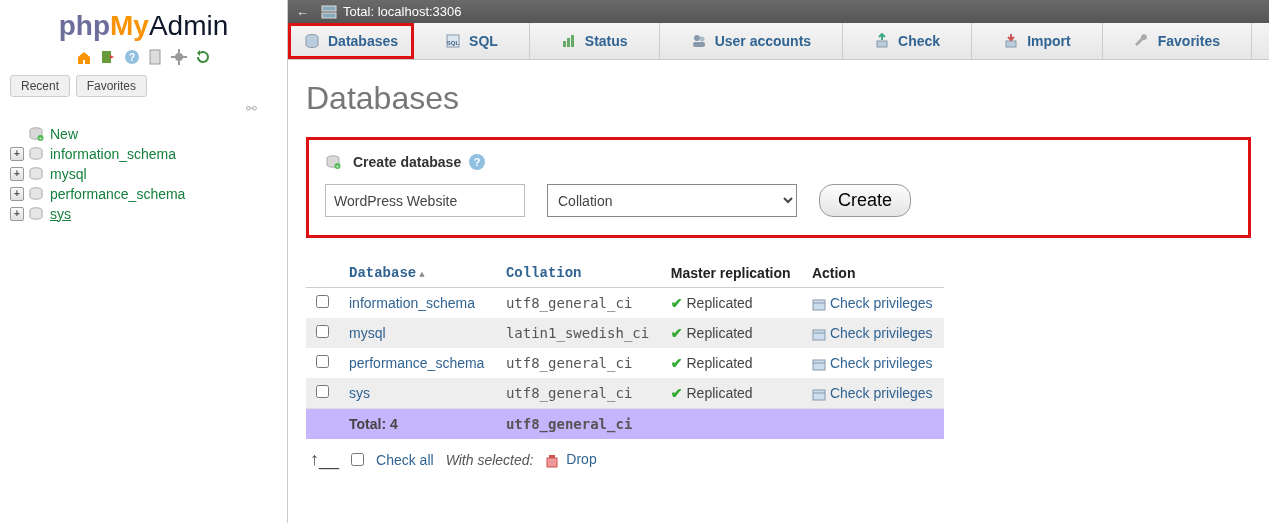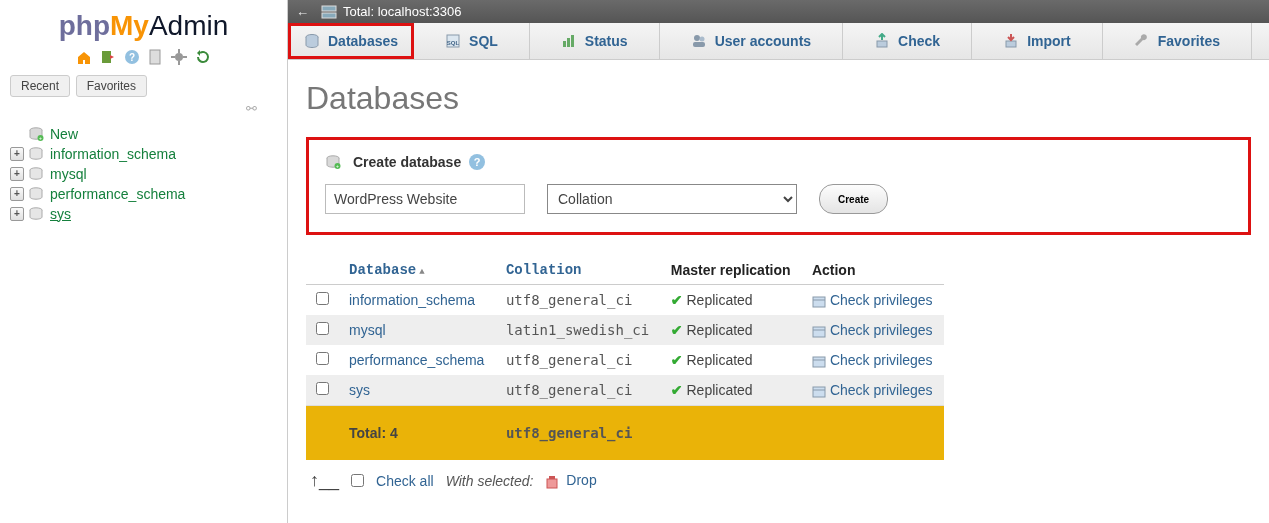--- a/index.html
+++ b/index.html
@@ -36,34 +36,34 @@
     .tab.active-hl { border: 3px solid #d11; padding: 7px 13px; }
     .content { padding: 12px 18px; }
     h1.dbtitle { font-size: 32px; font-weight: normal; color: #777; margin: 8px 0 20px; }
     .create-box { border: 3px solid #d11; padding: 14px 16px 18px; margin-bottom: 20px; }
     .cb-head { display:flex; align-items:center; margin-bottom: 14px; }
     .cb-head .lb { font-weight: bold; font-size: 14px; margin: 0 8px 0 6px; color: #333; }
     .help-q { width:16px; height:16px; border-radius:50%; background:#92C0E0; color:#fff; display:inline-flex; align-items:center; justify-content:center; font-size:11px; font-weight:bold;}
     .cb-row { display: flex; gap: 22px; }
     .cb-row input[type=text] { width: 200px; padding: 6px 8px; border: 1px solid #bbb; font-size: 14px; color: #444; }
     .cb-row select { width: 250px; padding: 5px 6px; border: 1px solid #888; font-size: 14px; color: #444; background: #fff; }
-    .cb-row .create-btn { border: 1px solid #999; background: linear-gradient(#fdfdfd,#e4e4e4); border-radius: 14px; padding: 5px 18px; font-weight: bold; font-size: 10px; cursor: pointer; }
+    .cb-row .create-btn { border: 1px solid #999; background: linear-gradient(#fdfdfd,#e4e4e4); border-radius: 14px; padding: 5px 18px; font-weight: normal; font-size: 18px; cursor: pointer; }
 
     .dbtable { width: 638px; border-collapse: collapse; }
     .dbtable th { text-align: left; font-weight: bold; padding: 6px 10px; border-bottom: 1px solid #ccc; font-size: 14px; color: #222;}
     .dbtable th a { color: #316493; text-decoration: none; font-family: Liberation Mono, monospace; }
     .dbtable td { padding: 7px 10px; font-size: 14px; }
     .dbtable tbody tr:nth-child(even) { background: #eee; }
     .dbtable tbody tr:nth-child(odd) { background: #fff; }
     .dbname { color: #316493; cursor: pointer; }
     .mono { font-family: monospace; color: #555; font-size: 13px; }
     .chk-ic { color: #3a3; font-weight: bold; margin-right: 4px; }
     .priv { color: #316493; cursor: pointer; }
     .priv-ic { width:14px; height:12px; display:inline-block; margin-right:4px; vertical-align:middle;}
-    .footer-row td { font-weight: bold; padding: 19px 10px; background:#eab308; border-top:1px solid #ddd;}
+    .footer-row td { font-weight: bold; padding: 7px 10px; background:#c4b5fd; border-top:1px solid #ddd;}
 
     .bulk-row { display:flex; align-items:center; gap: 12px; padding: 10px 4px; font-size:14px;}
     .arrow-up { font-size:18px; }
     .checkall-lbl { color:#316493; cursor:pointer;}
     .withsel { font-style: italic; color:#555;}
     .drop-lnk { color:#316493; cursor:pointer; }
     .drop-ic { width:14px; height:14px; display:inline-block; margin-right:3px; vertical-align:middle;}
     .sort-tri { font-size:9px; color:#888; margin-left:3px;}
   </style>
 </head>

